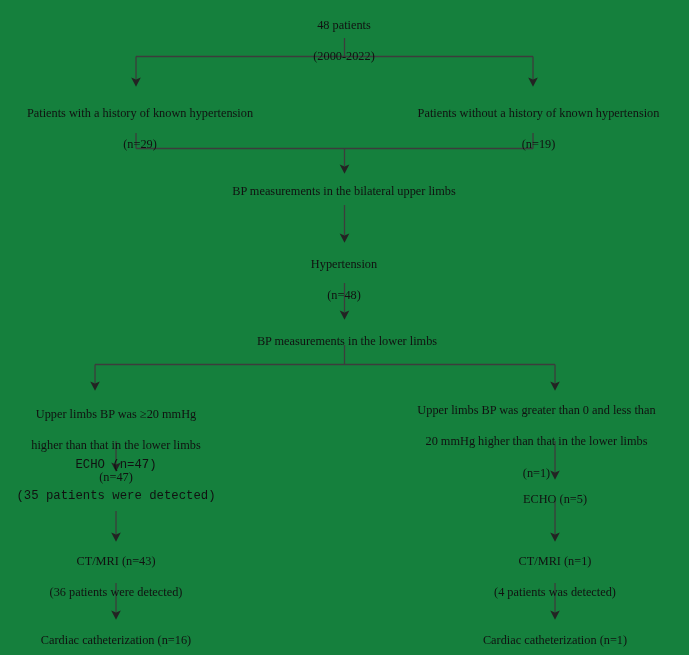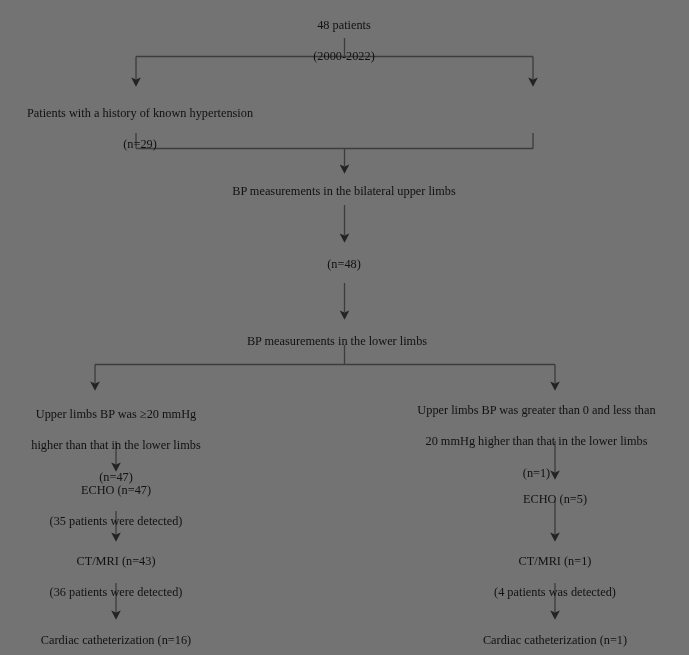--- a/index.html
+++ b/index.html
@@ -10,21 +10,21 @@
   }
   body {
     font-family: "Liberation Serif", "DejaVu Serif", serif;
     color: #111111;
   }
   #flow-root {
     position: relative;
     width: 689px;
     height: 655px;
     overflow: hidden;
-    background: #737373;
+    background: #15803d;
   }
   #connector-layer {
     position: absolute;
     left: 0;
     top: 0;
     width: 689px;
     height: 655px;
     pointer-events: none;
   }
   .node {
@@ -36,24 +36,24 @@
     white-space: pre-line;
   }
   .node .line {
     display: block;
   }
   .node-root { left: 244px; top: 2px; width: 200px; }
   .node-hx-yes { left: 0px; top: 90px; width: 280px; text-align: center; }
   .node-hx-no  { left: 388px; top: 90px; width: 301px; }
   .node-bp-upper { left: 174px; top: 168px; width: 340px; }
   .node-htn { left: 274px; top: 241px; width: 140px; }
-  .node-bp-lower { left: 187px; top: 318px; width: 300px; }
+  .node-bp-lower { left: 197px; top: 318px; width: 300px; }
   .node-left-branch { left: 0px; top: 391px; width: 232px; }
   .node-right-branch { left: 384px; top: 387px; width: 305px; }
-  .node-echo-left { left: 8px; top: 467px; width: 216px; }
+  .node-echo-left { left: 8px; top: 442px; width: 216px; font-family: Liberation Mono, monospace; }
   .node-ctmri-left { left: 8px; top: 538px; width: 216px; }
   .node-cath-left { left: 0px; top: 617px; width: 232px; }
   .node-echo-right { left: 447px; top: 476px; width: 216px; }
   .node-ctmri-right { left: 447px; top: 538px; width: 216px; }
   .node-cath-right { left: 439px; top: 617px; width: 232px; }
 </style>
 </head>
 <body>
 
 <div id="flow-root">
@@ -102,26 +102,31 @@
   <div class="node node-root">
     <span class="line">48 patients</span>
     <span class="line">(2000-2022)</span>
   </div>
 
   <div class="node node-hx-yes">
     <span class="line">Patients with a history of known hypertension</span>
     <span class="line">(n=29)</span>
   </div>
 
+  <div class="node node-hx-no">
+    <span class="line">Patients without a history of known hypertension</span>
+    <span class="line">(n=19)</span>
+  </div>
 
   <div class="node node-bp-upper">
     <span class="line">BP measurements in the bilateral upper limbs</span>
   </div>
 
   <div class="node node-htn">
+    <span class="line">Hypertension</span>
     <span class="line">(n=48)</span>
   </div>
 
   <div class="node node-bp-lower">
     <span class="line">BP measurements in the lower limbs</span>
   </div>
 
   <div class="node node-left-branch">
     <span class="line">Upper limbs BP was ≥20 mmHg</span>
     <span class="line">higher than that in the lower limbs</span>

